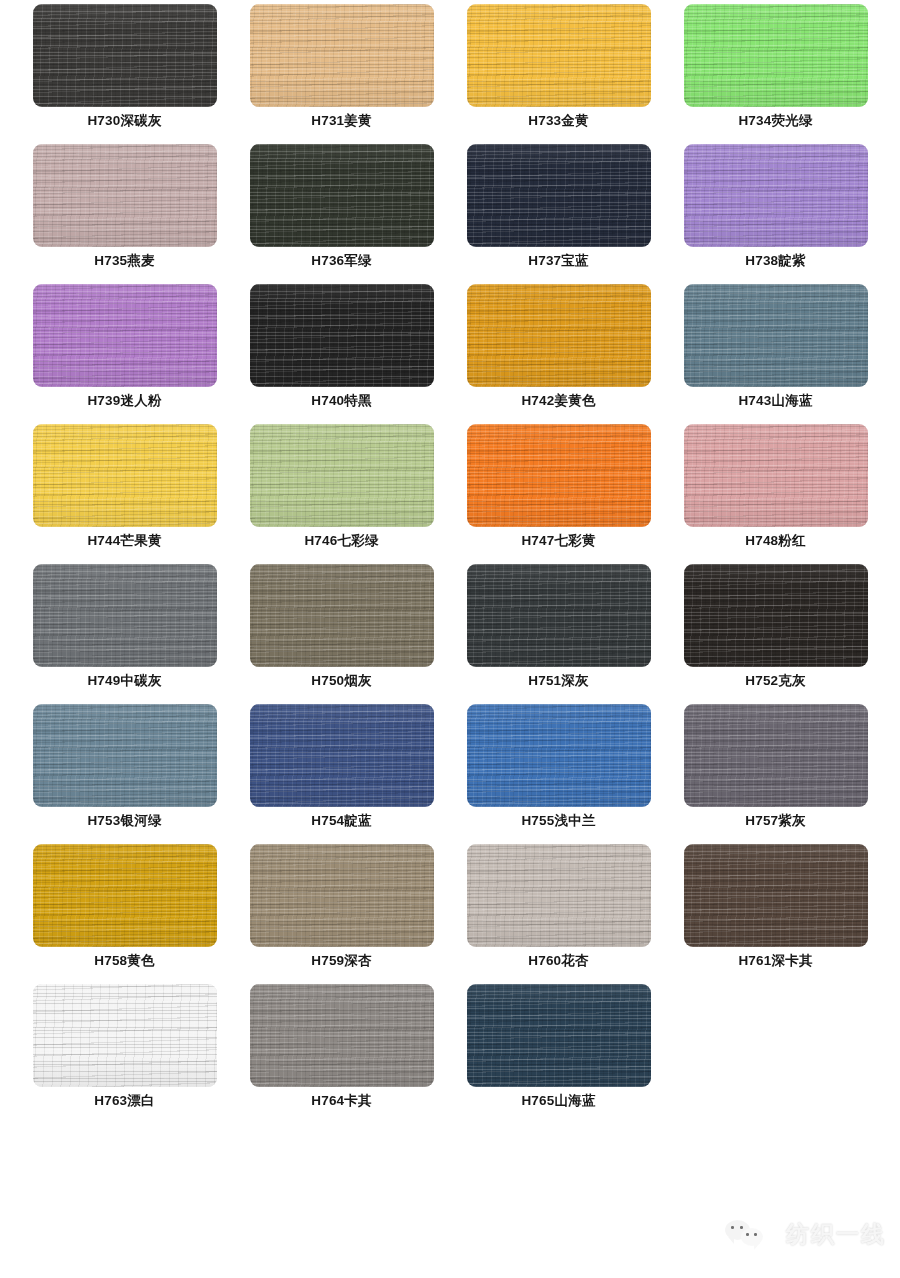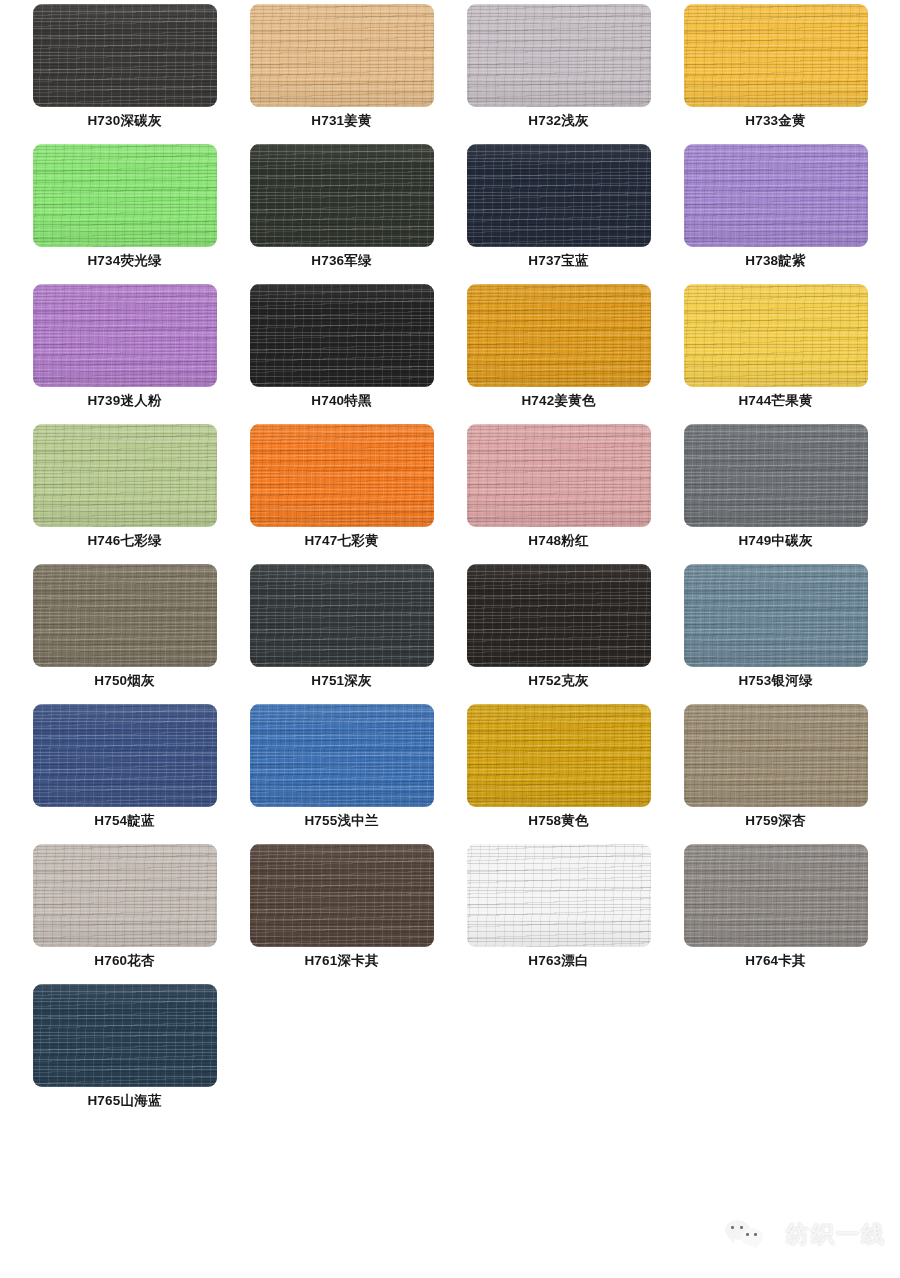--- a/index.html
+++ b/index.html
@@ -177,32 +177,32 @@
 <div id="swatch-grid">
     <div class="swatch-cell">
       <div class="swatch-chip" style="background-color: rgb(59, 58, 56);"></div>
       <div class="swatch-label">H730深碳灰</div>
     </div>
     <div class="swatch-cell">
       <div class="swatch-chip" style="background-color: rgb(228, 187, 136);"></div>
       <div class="swatch-label">H731姜黄</div>
     </div>
     <div class="swatch-cell">
-      <div class="swatch-chip" style="background-color: rgb(196, 189, 195);"></div>
-      <div class="swatch-label">H732浅灰</div>
-    </div>
-    <div class="swatch-cell">
       <div class="swatch-chip" style="background-color: rgb(244, 190, 64);"></div>
       <div class="swatch-label">H733金黄</div>
     </div>
     <div class="swatch-cell">
       <div class="swatch-chip" style="background-color: rgb(136, 228, 114);"></div>
       <div class="swatch-label">H734荧光绿</div>
     </div>
     <div class="swatch-cell">
+      <div class="swatch-chip" style="background-color: rgb(196, 172, 171);"></div>
+      <div class="swatch-label">H735燕麦</div>
+    </div>
+    <div class="swatch-cell">
       <div class="swatch-chip" style="background-color: rgb(50, 55, 46);"></div>
       <div class="swatch-label">H736军绿</div>
     </div>
     <div class="swatch-cell">
       <div class="swatch-chip" style="background-color: rgb(36, 43, 59);"></div>
       <div class="swatch-label">H737宝蓝</div>
     </div>
     <div class="swatch-cell">
       <div class="swatch-chip" style="background-color: rgb(162, 134, 208);"></div>
       <div class="swatch-label">H738靛紫</div>
@@ -213,20 +213,24 @@
     </div>
     <div class="swatch-cell">
       <div class="swatch-chip" style="background-color: rgb(36, 36, 36);"></div>
       <div class="swatch-label">H740特黑</div>
     </div>
     <div class="swatch-cell">
       <div class="swatch-chip" style="background-color: rgb(221, 154, 28);"></div>
       <div class="swatch-label">H742姜黄色</div>
     </div>
     <div class="swatch-cell">
+      <div class="swatch-chip" style="background-color: rgb(97, 125, 140);"></div>
+      <div class="swatch-label">H743山海蓝</div>
+    </div>
+    <div class="swatch-cell">
       <div class="swatch-chip" style="background-color: rgb(243, 206, 75);"></div>
       <div class="swatch-label">H744芒果黄</div>
     </div>
     <div class="swatch-cell">
       <div class="swatch-chip" style="background-color: rgb(183, 202, 144);"></div>
       <div class="swatch-label">H746七彩绿</div>
     </div>
     <div class="swatch-cell">
       <div class="swatch-chip" style="background-color: rgb(244, 123, 34);"></div>
       <div class="swatch-label">H747七彩黄</div>
@@ -255,20 +259,24 @@
       <div class="swatch-chip" style="background-color: rgb(107, 134, 151);"></div>
       <div class="swatch-label">H753银河绿</div>
     </div>
     <div class="swatch-cell">
       <div class="swatch-chip" style="background-color: rgb(62, 83, 133);"></div>
       <div class="swatch-label">H754靛蓝</div>
     </div>
     <div class="swatch-cell">
       <div class="swatch-chip" style="background-color: rgb(62, 114, 181);"></div>
       <div class="swatch-label">H755浅中兰</div>
+    </div>
+    <div class="swatch-cell">
+      <div class="swatch-chip" style="background-color: rgb(106, 102, 112);"></div>
+      <div class="swatch-label">H757紫灰</div>
     </div>
     <div class="swatch-cell">
       <div class="swatch-chip" style="background-color: rgb(210, 161, 18);"></div>
       <div class="swatch-label">H758黄色</div>
     </div>
     <div class="swatch-cell">
       <div class="swatch-chip" style="background-color: rgb(155, 140, 116);"></div>
       <div class="swatch-label">H759深杏</div>
     </div>
     <div class="swatch-cell">

